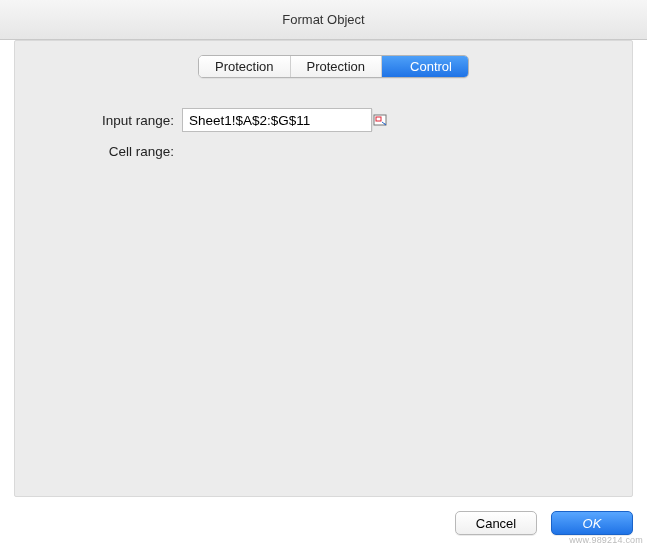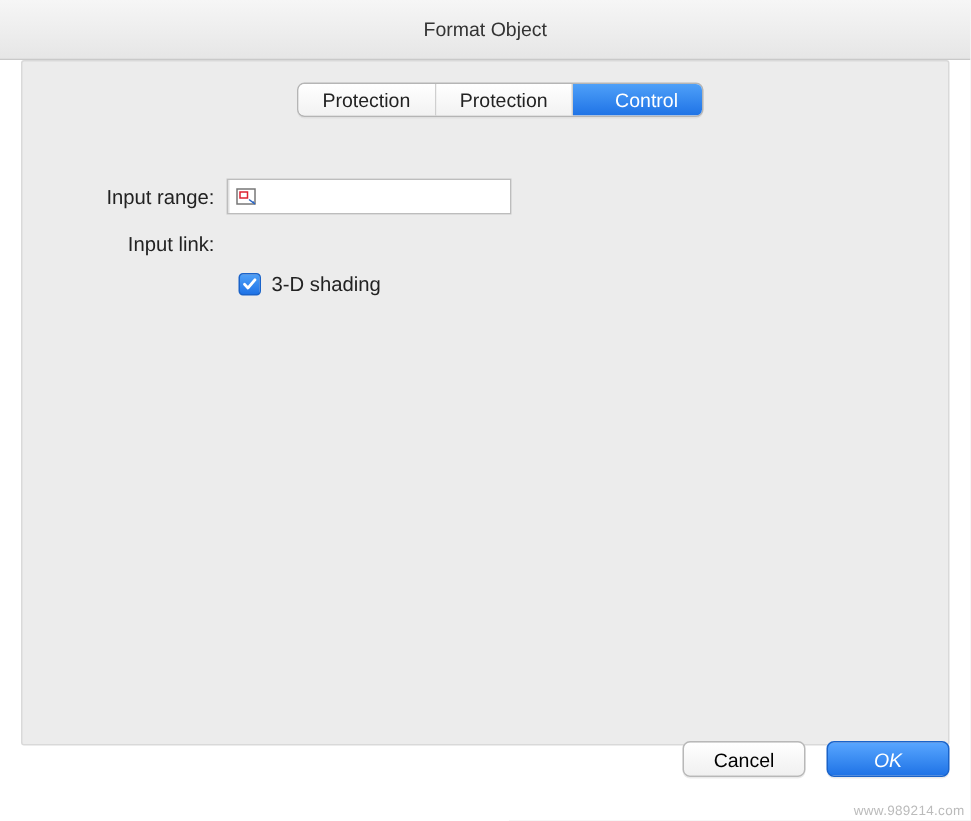--- a/index.html
+++ b/index.html
@@ -53,22 +53,22 @@
       border-right: 1px solid #cfcfcf;
       cursor: default;
       color: #222;
     }
     .segmented .tab:last-child { border-right: none; padding-left: 28px; }
     .segmented .tab.active {
       background: linear-gradient(#4ea0f8, #1f73e6);
       color: #fff;
     }
     .form {
-      margin-top: 41px;
-      padding-left: 16px;
+      margin-top: 30px;
+      padding-left: 47px;
     }
     .row {
       display: flex;
       align-items: center;
       margin-bottom: 12px;
     }
     .row-label {
       width: 120px;
       text-align: right;
       padding-right: 8px;
@@ -123,21 +123,21 @@
       align-items: center;
       justify-content: center;
       margin-right: 7px;
       cursor: default;
     }
     .checkbox svg { display: block; }
     .checkbox-label { font-size: 13.5px; color: #222; }
     .footer {
       position: absolute;
       right: 14px;
-      bottom: 29px;
+      bottom: 12px;
       display: flex;
       gap: 14px;
     }
     .btn {
       min-width: 82px;
       height: 24px;
       border-radius: 5px;
       font-size: 13px;
       display: flex;
       align-items: center;
@@ -177,43 +177,36 @@
       <div class="tab">Protection</div>
       <div class="tab active">Control</div>
     </div>
   </div>
 
   <div class="form">
 
     <div class="row">
       <div class="row-label">Input range:</div>
       <div class="field-wrap">
+        <input type="text" value="Sheet1!$A$2:$G$11" style="">
         <div class="range-picker">
           <svg width="14" height="12" viewBox="0 0 14 12">
             <rect x="1" y="1" width="12" height="10" fill="#fff" stroke="#777" stroke-width="1"></rect>
             <rect x="3" y="3" width="5" height="4" fill="none" stroke="#d23" stroke-width="1"></rect>
             <path d="M9 8 L13 11" stroke="#2a66c6" stroke-width="1"></path>
             <path d="M13 11 L11 10 L12 9 Z" fill="#2a66c6"></path>
           </svg>
         </div>
       </div>
     </div>
 
     <div class="row">
-      <div class="row-label">Input link:</div>
+      <div class="row-label">Cell range:</div>
     </div>
 
-    <div class="checkbox-row">
-      <div class="checkbox">
-        <svg width="11" height="11" viewBox="0 0 11 11">
-          <path d="M2 5.5 L4.3 8 L9 2.5" stroke="#fff" stroke-width="1.8" fill="none" stroke-linecap="round" stroke-linejoin="round"></path>
-        </svg>
-      </div>
-      <span class="checkbox-label">3-D shading</span>
-    </div>
 
   </div>
 </div>
 
 <div class="footer">
   <div class="btn">Cancel</div>
   <div class="btn primary">OK</div>
 </div>
 
 <div class="watermark">www.989214.com</div>

